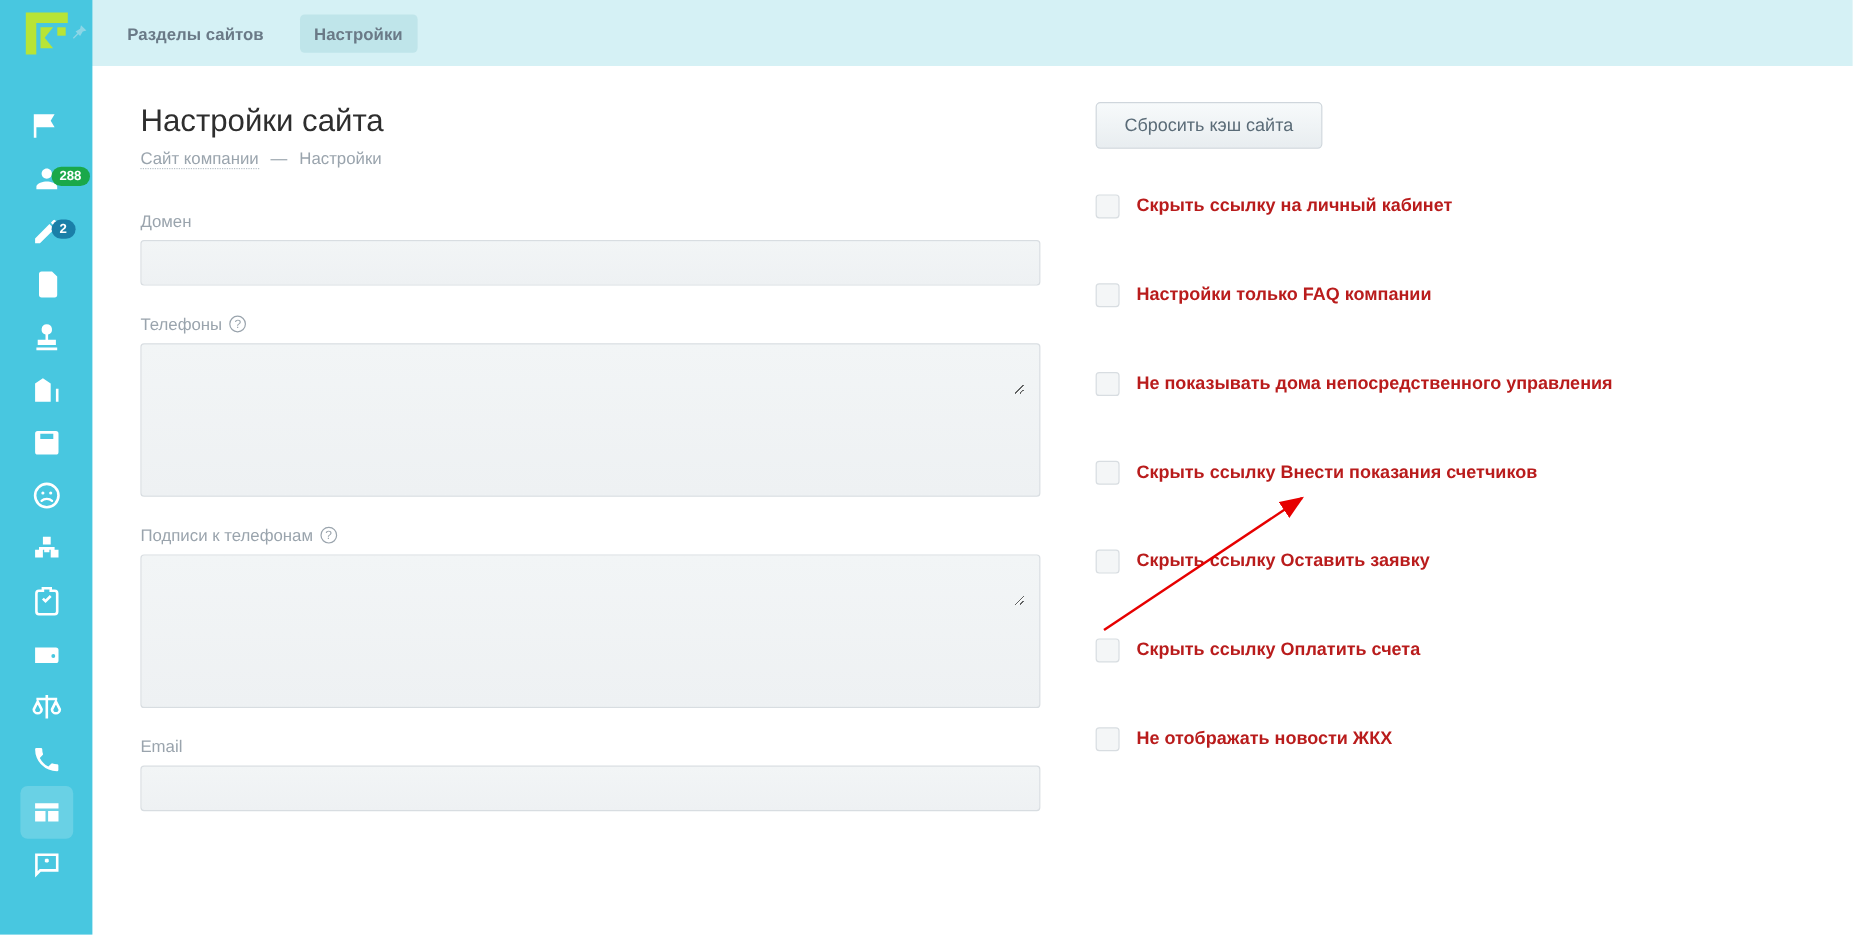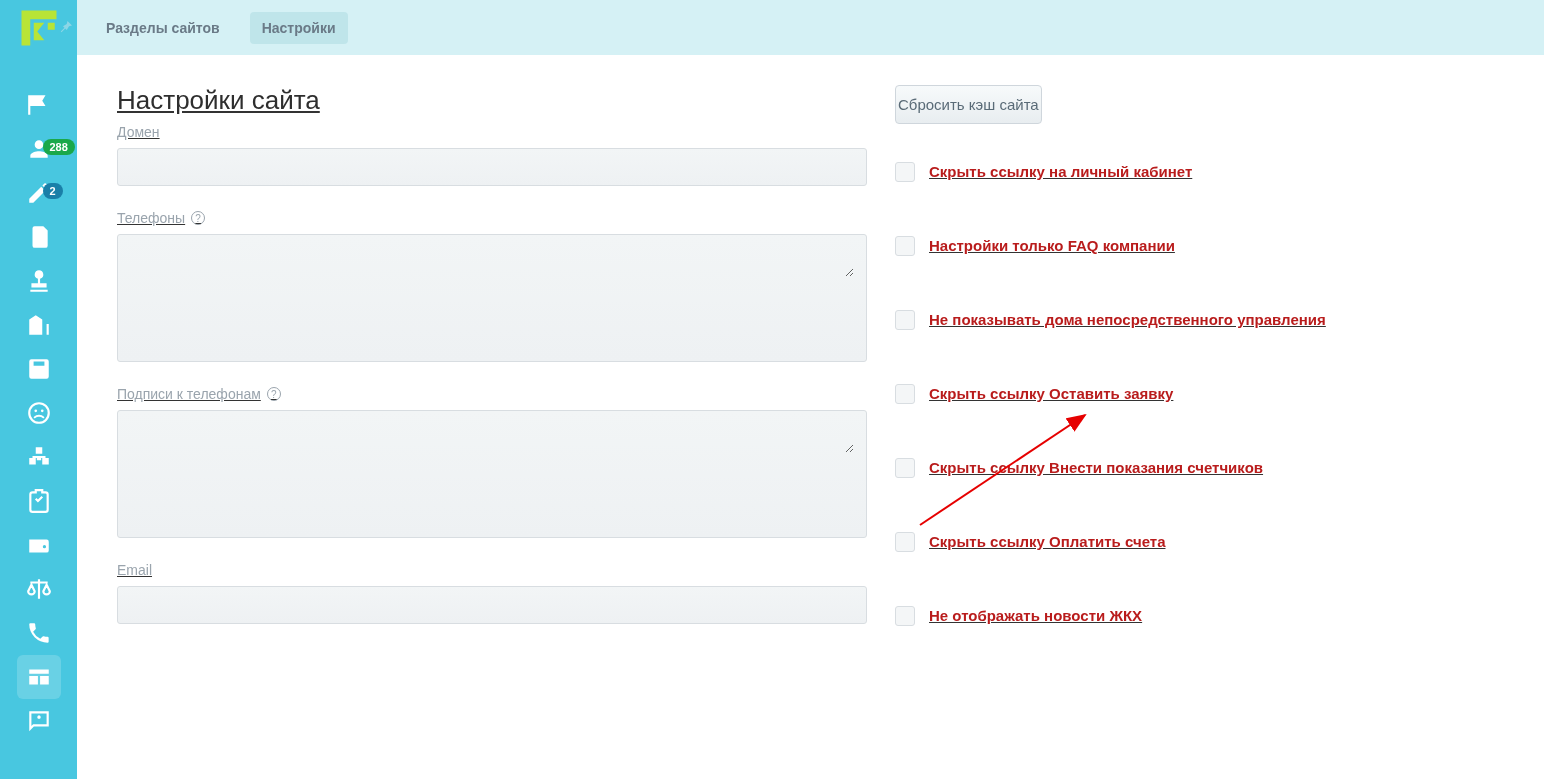--- a/index.html
+++ b/index.html
@@ -19,21 +19,21 @@
 
 
 .main { flex: 1; display: flex; flex-direction: column; }
 
 
 .topbar { height: 55px; background: #d5f1f5; display: flex; align-items: center; padding: 0 40px; gap: 18px; }
 .tab { font-size: 14px; color: #6a7a87; font-weight: 700; padding: 8px 12px; border-radius: 4px; cursor: pointer; }
 .tab.active { background: #bfe5ea; }
 
 
-.content { flex: 1; padding: 30px 40px 10px 40px; display: flex; gap: 28px; overflow-y: auto; text-decoration: underline; }
+.content { flex: 1; padding: 30px 40px 10px 40px; display: flex; gap: 46px; overflow-y: auto; }
 .left-col { width: 750px; }
 .right-col { flex: 1; padding-top: 0; }
 
 .page-title { font-size: 26px; color: #2e2e2e; font-weight: 400; margin-bottom: 8px; }
 .crumbs { color: #9aa4ad; font-size: 14px; margin-bottom: 36px; }
 .crumbs a { color: #9aa4ad; text-decoration: none; border-bottom: 1px dotted #b7c0c7; }
 .crumbs .sep { margin: 0 6px; }
 
 .field { margin-bottom: 24px; }
 .field-label { color: #9aa4ad; font-size: 14px; margin-bottom: 8px; display: flex; align-items: center; gap: 6px; }
@@ -47,21 +47,21 @@
 }
 .select-wrap { height: 38px; display: flex; align-items: center; padding: 0 12px; justify-content: space-between; cursor: pointer; }
 .select-value { color: #6a7a87; }
 .chevron-icon { width: 18px; height: 18px; border: 1.5px solid #9aa4ad; border-radius: 50%; display: flex; align-items: center; justify-content: center; }
 .chevron-icon svg { width: 10px; height: 10px; }
 .input { height: 38px; padding: 0 12px; }
 .textarea { height: 128px; padding: 10px 12px; resize: none; }
 input, textarea { border: none; background: transparent; outline: none; width: 100%; font-family: inherit; font-size: 14px; }
 
 
-.btn { display: inline-block; background: linear-gradient(#f7fafb,#e8edf0); border: 1px solid #cfd6dc; color: #5a6b77; font-size: 15px; padding: 10px 2px; border-radius: 4px; cursor: pointer; margin-bottom: 38px; }
+.btn { display: inline-block; background: linear-gradient(#f7fafb,#e8edf0); border: 1px solid #cfd6dc; color: #5a6b77; font-size: 15px; padding: 10px 23px; border-radius: 4px; cursor: pointer; margin-bottom: 38px; }
 .check-row { display: flex; align-items: flex-start; gap: 14px; margin-bottom: 54px; }
 .checkbox { width: 20px; height: 20px; border: 1px solid #d8dde1; border-radius: 3px; background: #f4f6f7; cursor: pointer; flex-shrink: 0; }
 .check-label { color: #b91c1c; font-size: 15px; font-weight: 600; line-height: 20px; }
 
 
 .arrow-svg { position: absolute; pointer-events: none; z-index: 50; }
 </style>
 </head>
 <body>
 
@@ -166,20 +166,25 @@
       <svg style="position:absolute;left:-20px;top:18px;width:18px;height:18px;" viewBox="0 0 24 24">
           <path d="M14 4l6 6-4 1-3 5-2-2-5 5-1-1 5-5-2-2 5-3 1-4z" fill="#8cd6e6"></path>
         </svg>
       <div class="tab">Разделы сайтов</div>
       <div class="tab active">Настройки</div>
     </div>
 
     <div class="content">
       <div class="left-col">
         <h1 class="page-title">Настройки сайта</h1>
+        <div class="crumbs">
+          <a href="#">Сайт компании</a>
+          <span class="sep">—</span>
+          <span>Настройки</span>
+        </div>
 
 
         <div class="field">
           <div class="field-label">Домен</div>
           <div class="input">
             <input type="text" value="" style="">
           </div>
         </div>
 
         <div class="field">
@@ -220,25 +225,25 @@
         <div class="check-row">
           <div class="checkbox"></div>
           <div class="check-label">Настройки только FAQ компании</div>
         </div>
         <div class="check-row">
           <div class="checkbox"></div>
           <div class="check-label">Не показывать дома непосредственного управления</div>
         </div>
         <div class="check-row">
           <div class="checkbox"></div>
+          <div class="check-label">Скрыть ссылку Внести показания счетчиков</div>
+        </div>
+        <div class="check-row">
+          <div class="checkbox"></div>
           <div class="check-label">Скрыть ссылку Оставить заявку</div>
-        </div>
-        <div class="check-row">
-          <div class="checkbox"></div>
-          <div class="check-label">Скрыть ссылку Внести показания счетчиков</div>
         </div>
         <div class="check-row">
           <div class="checkbox"></div>
           <div class="check-label">Скрыть ссылку Оплатить счета</div>
         </div>
         <div class="check-row">
           <div class="checkbox"></div>
           <div class="check-label">Не отображать новости ЖКХ</div>
         </div>
       </div>

